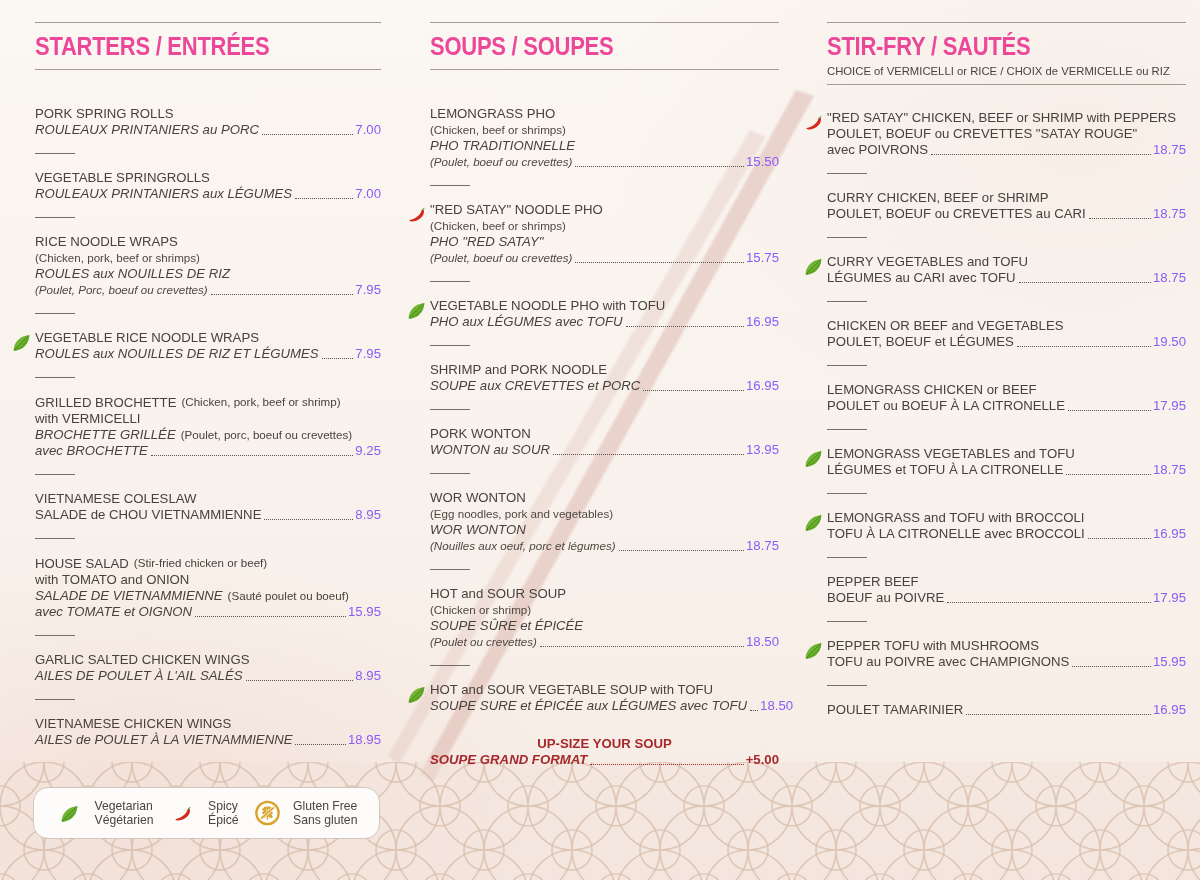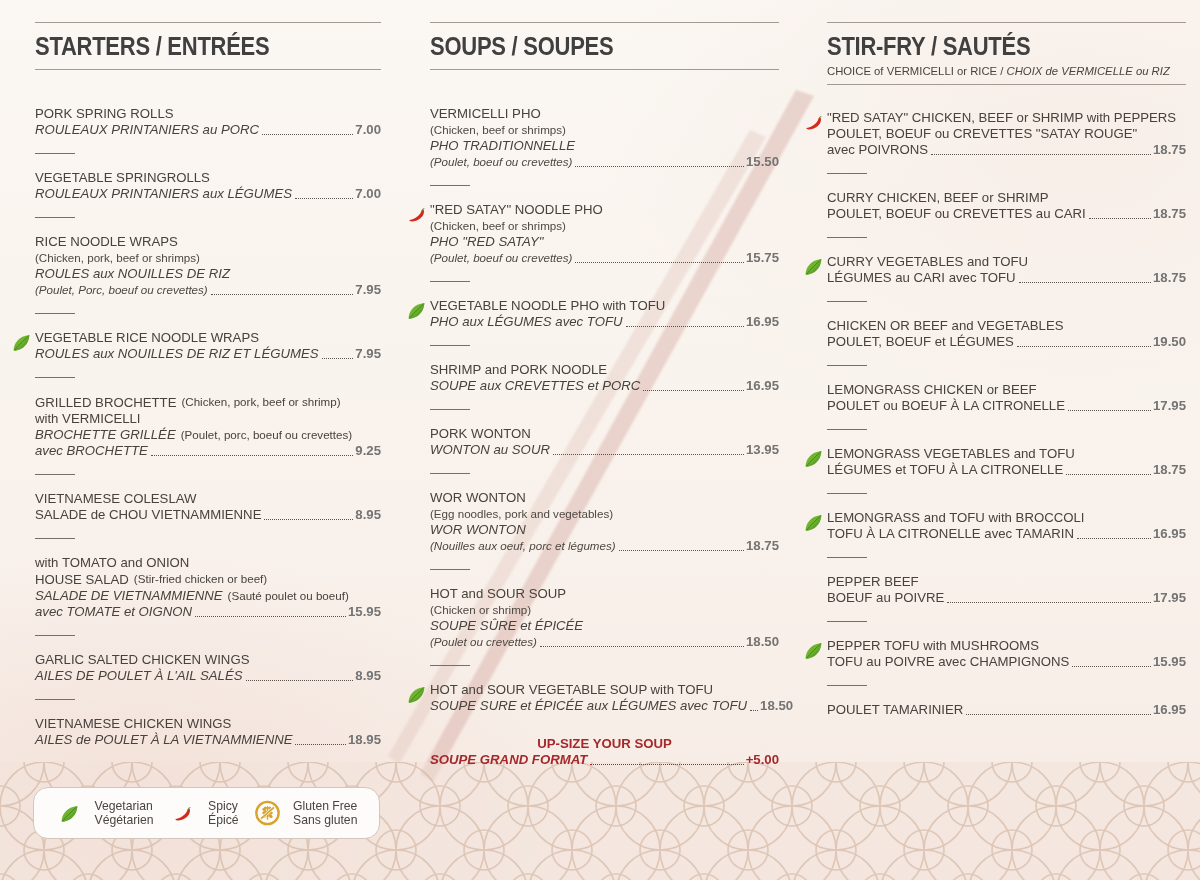--- a/index.html
+++ b/index.html
@@ -13,42 +13,42 @@
   }
   .band{position:absolute;left:0;bottom:0;width:1200px;height:118px;pointer-events:none;}
   .chopsticks{position:absolute;left:0;top:0;width:1200px;height:880px;filter:blur(1.2px);pointer-events:none;}
 
   .col{position:absolute;top:22px;}
   .col-starters{left:35px;width:346px;}
   .col-soups{left:430px;width:349px;}
   .col-stirfry{left:827px;width:359px;}
 
   .rule{border-top:1px solid #a39b92;height:0;}
-  .title{padding:9px 0 9px;color:#404040;font-size:25px;font-weight:700;line-height:28px;}
+  .title{padding:9px 0 9px;color:#ec4899;font-size:25px;font-weight:700;line-height:28px;}
   .title .tspan{display:inline-block;transform:scaleX(.88);transform-origin:0 50%;letter-spacing:-.3px;white-space:nowrap;}
   .subtitle{font-size:11.3px;color:#4a443d;padding:0 0 7px;margin-top:-4px;white-space:nowrap;}
-  .subtitle .it{font-style:italic;text-align:center;}
+  .subtitle .it{text-align:center;}
 
   .items{margin-top:36px;}
   .items-tight{margin-top:25px;}
 
   .item{position:relative;}
   .item-icon{position:absolute;left:-23px;top:3px;width:19px;height:19px;}
   .item-icon svg{display:block;}
 
   .line{display:flex;align-items:flex-end;line-height:16px;color:#48423c;min-height:16px;}
   .t{white-space:nowrap;}
   .t-en{font-size:13.2px;}
   .t-ensm{font-size:11.6px;color:#4e4841;}
   .t-fr{font-size:13.2px;}
   .t-fri{font-size:13.2px;font-style:italic;}
   .t-frsm{font-size:11.6px;font-style:italic;color:#4e4841;}
   .sfx{font-size:11.6px;margin-left:5px;white-space:nowrap;padding-bottom:.5px;}
   .leader{flex:1 1 auto;min-width:8px;border-bottom:1.8px dotted #5a544d;margin:0 2px 3px 3px;height:0;}
-  .price{font-size:13.2px;white-space:nowrap;color:#737373;font-weight:bold;}
+  .price{font-size:13.2px;white-space:nowrap;color:#8b5cf6;}
 
   .divider{width:40px;border-top:1.6px solid #756f67;margin:15px 0 16px;height:0;}
 
   .upsize{margin-top:22px;}
   .upsize .line, .upsize .price{color:#a5282b;font-weight:700;justify-content:center;}
   .upsize .leader{border-color:#a5282b;}
 
   .legend{
     position:absolute;left:33px;top:787px;width:347px;height:52px;box-sizing:border-box;
     background:#fdfcfa;border:1px solid #d2c7bc;border-radius:15px;
@@ -174,25 +174,25 @@
           </div>
           <div class="line">
             <span class="t t-fr">SALADE de CHOU VIETNAMMIENNE</span>
             <span class="leader"></span>
             <span class="price">8.95</span>
           </div>
         </div>
         <div class="divider"></div>
         <div class="item">
           <div class="line">
-            <span class="t t-en">with TOMATO and ONION</span>
-          </div>
-          <div class="line">
             <span class="t t-en">HOUSE SALAD</span>
             <span class="sfx">(Stir-fried chicken or beef)</span>
+          </div>
+          <div class="line">
+            <span class="t t-en">with TOMATO and ONION</span>
           </div>
           <div class="line">
             <span class="t t-fri">SALADE DE VIETNAMMIENNE</span>
             <span class="sfx">(Sauté poulet ou boeuf)</span>
           </div>
           <div class="line">
             <span class="t t-fri">avec TOMATE et OIGNON</span>
             <span class="leader"></span>
             <span class="price">15.95</span>
           </div>
@@ -221,21 +221,21 @@
         </div>
       </div>
     </div>
     <div class="col col-soups">
       <div class="rule"></div>
       <div class="title"><span class="tspan">SOUPS / SOUPES</span></div>
       <div class="rule"></div>
       <div class="items">
         <div class="item">
           <div class="line">
-            <span class="t t-en">VERMICELLI PHO</span>
+            <span class="t t-en">LEMONGRASS PHO</span>
           </div>
           <div class="line">
             <span class="t t-ensm">(Chicken, beef or shrimps)</span>
           </div>
           <div class="line">
             <span class="t t-fri">PHO TRADITIONNELLE</span>
           </div>
           <div class="line">
             <span class="t t-frsm">(Poulet, boeuf ou crevettes)</span>
             <span class="leader"></span>
@@ -469,21 +469,21 @@
             <svg viewBox="0 0 24 24" width="19" height="19">
               <path d="M2 22 C2.5 12 9 4 22 2.5 C21 14 14 21 4 22.3 Z" fill="#6fb42f"></path>
               <path d="M2 22 C9 19.5 16.5 13 22 2.5 C21 14 14 21 4 22.3 Z" fill="#58a025" opacity=".75"></path>
               <path d="M3 21.5 C8.5 16 14.5 9.5 21 3.5" stroke="#2f6b14" stroke-width="0.9" fill="none"></path>
             </svg>
           </span>
           <div class="line">
             <span class="t t-en">LEMONGRASS and TOFU with BROCCOLI</span>
           </div>
           <div class="line">
-            <span class="t t-fr">TOFU À LA CITRONELLE avec TAMARIN</span>
+            <span class="t t-fr">TOFU À LA CITRONELLE avec BROCCOLI</span>
             <span class="leader"></span>
             <span class="price">16.95</span>
           </div>
         </div>
         <div class="divider"></div>
         <div class="item">
           <div class="line">
             <span class="t t-en">PEPPER BEEF</span>
           </div>
           <div class="line">

